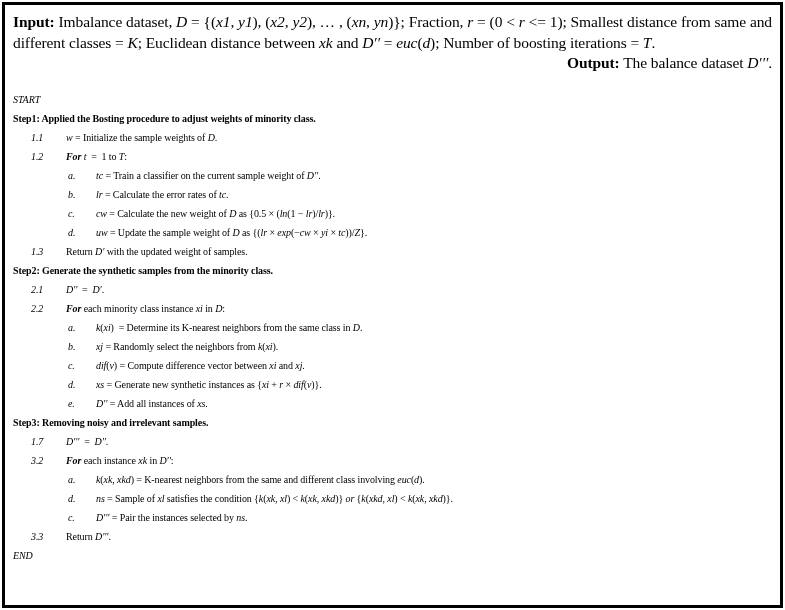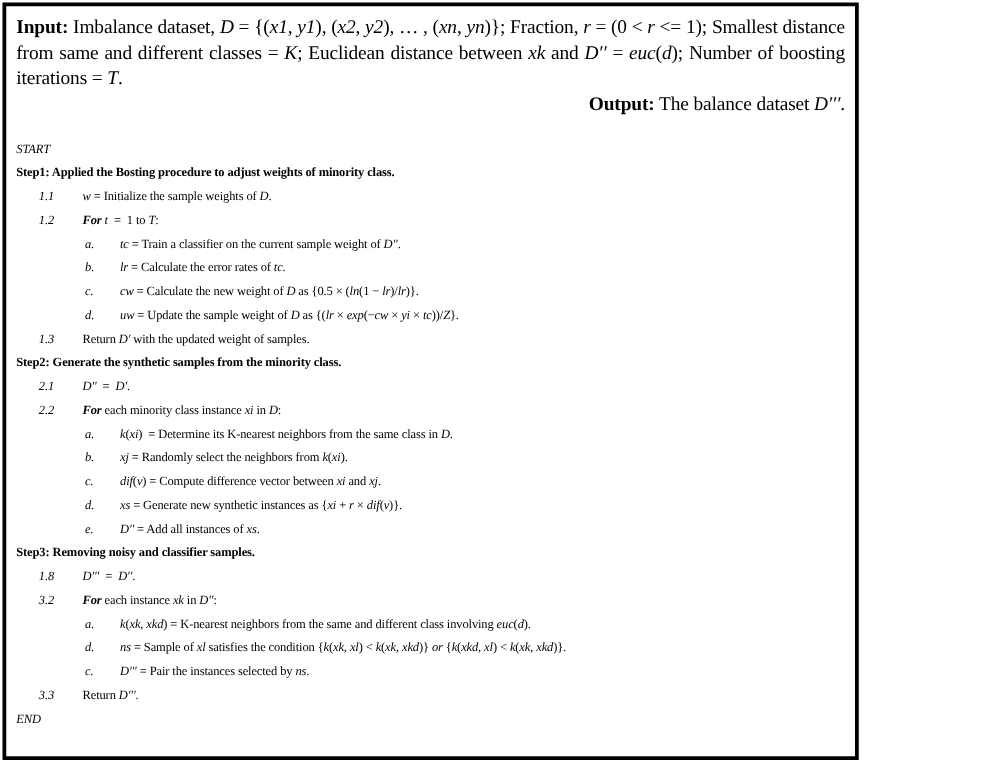--- a/index.html
+++ b/index.html
@@ -9,21 +9,21 @@
   }
   body {
     width: 785px;
     height: 610px;
     overflow: hidden;
     font-family: "Liberation Serif", "DejaVu Serif", serif;
     color: #000000;
   }
   .algo-box {
     box-sizing: border-box;
-    width: 685px;
+    width: 781px;
     height: 606px;
     margin: 2px;
     border: 3px solid #000000;
     padding: 7px 8px 0 8px;
     overflow: hidden;
     background: #ffffff;
   }
   .preamble {
     margin: 0;
     font-size: 15.5px;
@@ -67,22 +67,22 @@
       <div class="line ind-2"><span class="marker m2">d.</span><span class="seg s-i">uw</span><span class="seg"> = Update the sample weight of </span><span class="seg s-i">D</span><span class="seg"> as {(</span><span class="seg s-i">lr</span><span class="seg"> × </span><span class="seg s-i">exp</span><span class="seg">(−</span><span class="seg s-i">cw</span><span class="seg"> × </span><span class="seg s-i">yi</span><span class="seg"> × </span><span class="seg s-i">tc</span><span class="seg">))/</span><span class="seg s-i">Z</span><span class="seg">}.</span></div>
       <div class="line ind-1"><span class="marker m1">1.3</span><span class="seg">Return </span><span class="seg s-i">D′</span><span class="seg"> with the updated weight of samples.</span></div>
       <div class="line ind-0"><span class="seg s-b">Step2: Generate the synthetic samples from the minority class.</span></div>
       <div class="line ind-1"><span class="marker m1">2.1</span><span class="seg s-i">D′′</span><span class="seg">  =  </span><span class="seg s-i">D′</span><span class="seg">.</span></div>
       <div class="line ind-1"><span class="marker m1">2.2</span><span class="seg s-bi">For</span><span class="seg"> each minority class instance </span><span class="seg s-i">xi</span><span class="seg"> in </span><span class="seg s-i">D</span><span class="seg">:</span></div>
       <div class="line ind-2"><span class="marker m2">a.</span><span class="seg s-i">k</span><span class="seg">(</span><span class="seg s-i">xi</span><span class="seg">)  = Determine its K-nearest neighbors from the same class in </span><span class="seg s-i">D</span><span class="seg">.</span></div>
       <div class="line ind-2"><span class="marker m2">b.</span><span class="seg s-i">xj</span><span class="seg"> = Randomly select the neighbors from </span><span class="seg s-i">k</span><span class="seg">(</span><span class="seg s-i">xi</span><span class="seg">).</span></div>
       <div class="line ind-2"><span class="marker m2">c.</span><span class="seg s-i">dif</span><span class="seg">(</span><span class="seg s-i">v</span><span class="seg">) = Compute difference vector between </span><span class="seg s-i">xi</span><span class="seg"> and </span><span class="seg s-i">xj</span><span class="seg">.</span></div>
       <div class="line ind-2"><span class="marker m2">d.</span><span class="seg s-i">xs</span><span class="seg"> = Generate new synthetic instances as {</span><span class="seg s-i">xi</span><span class="seg"> + </span><span class="seg s-i">r</span><span class="seg"> × </span><span class="seg s-i">dif</span><span class="seg">(</span><span class="seg s-i">v</span><span class="seg">)}.</span></div>
       <div class="line ind-2"><span class="marker m2">e.</span><span class="seg s-i">D′′</span><span class="seg"> = Add all instances of </span><span class="seg s-i">xs</span><span class="seg">.</span></div>
-      <div class="line ind-0"><span class="seg s-b">Step3: Removing noisy and classifier samples.</span></div>
-      <div class="line ind-1"><span class="marker m1">1.8</span><span class="seg s-i">D′′′</span><span class="seg">  =  </span><span class="seg s-i">D′′</span><span class="seg">.</span></div>
+      <div class="line ind-0"><span class="seg s-b">Step3: Removing noisy and irrelevant samples.</span></div>
+      <div class="line ind-1"><span class="marker m1">1.7</span><span class="seg s-i">D′′′</span><span class="seg">  =  </span><span class="seg s-i">D′′</span><span class="seg">.</span></div>
       <div class="line ind-1"><span class="marker m1">3.2</span><span class="seg s-bi">For</span><span class="seg"> each instance </span><span class="seg s-i">xk</span><span class="seg"> in </span><span class="seg s-i">D′′</span><span class="seg">:</span></div>
       <div class="line ind-2"><span class="marker m2">a.</span><span class="seg s-i">k</span><span class="seg">(</span><span class="seg s-i">xk</span><span class="seg">, </span><span class="seg s-i">xkd</span><span class="seg">) = K-nearest neighbors from the same and different class involving </span><span class="seg s-i">euc</span><span class="seg">(</span><span class="seg s-i">d</span><span class="seg">).</span></div>
       <div class="line ind-2"><span class="marker m2">d.</span><span class="seg s-i">ns</span><span class="seg"> = Sample of </span><span class="seg s-i">xl</span><span class="seg"> satisfies the condition {</span><span class="seg s-i">k</span><span class="seg">(</span><span class="seg s-i">xk</span><span class="seg">, </span><span class="seg s-i">xl</span><span class="seg">) &lt; </span><span class="seg s-i">k</span><span class="seg">(</span><span class="seg s-i">xk</span><span class="seg">, </span><span class="seg s-i">xkd</span><span class="seg">)} </span><span class="seg s-i">or</span><span class="seg"> {</span><span class="seg s-i">k</span><span class="seg">(</span><span class="seg s-i">xkd</span><span class="seg">, </span><span class="seg s-i">xl</span><span class="seg">) &lt; </span><span class="seg s-i">k</span><span class="seg">(</span><span class="seg s-i">xk</span><span class="seg">, </span><span class="seg s-i">xkd</span><span class="seg">)}.</span></div>
       <div class="line ind-2"><span class="marker m2">c.</span><span class="seg s-i">D′′′</span><span class="seg"> = Pair the instances selected by </span><span class="seg s-i">ns</span><span class="seg">.</span></div>
       <div class="line ind-1"><span class="marker m1">3.3</span><span class="seg">Return </span><span class="seg s-i">D′′′</span><span class="seg">.</span></div>
       <div class="line ind-0"><span class="seg s-i">END</span></div>
     </div>
 </div>
 
 </body></html>

